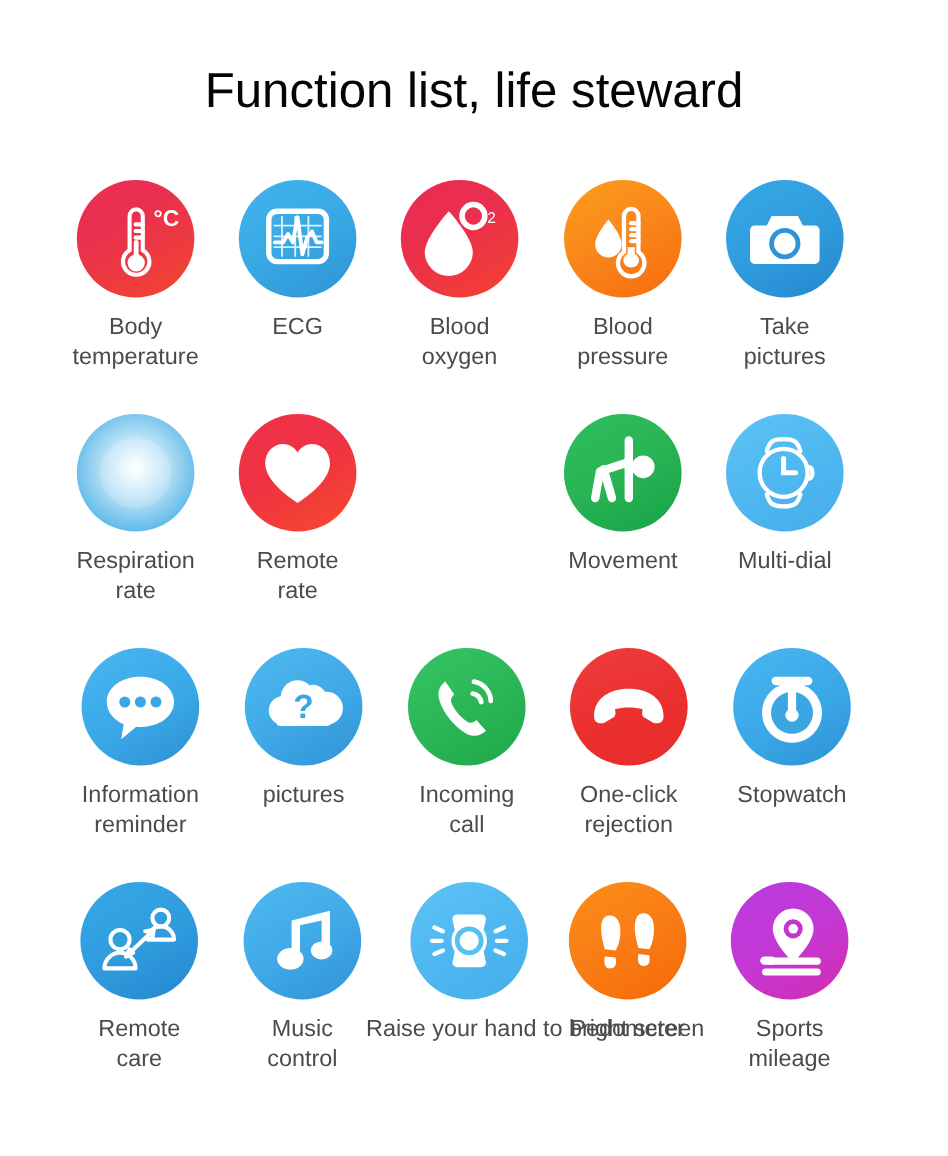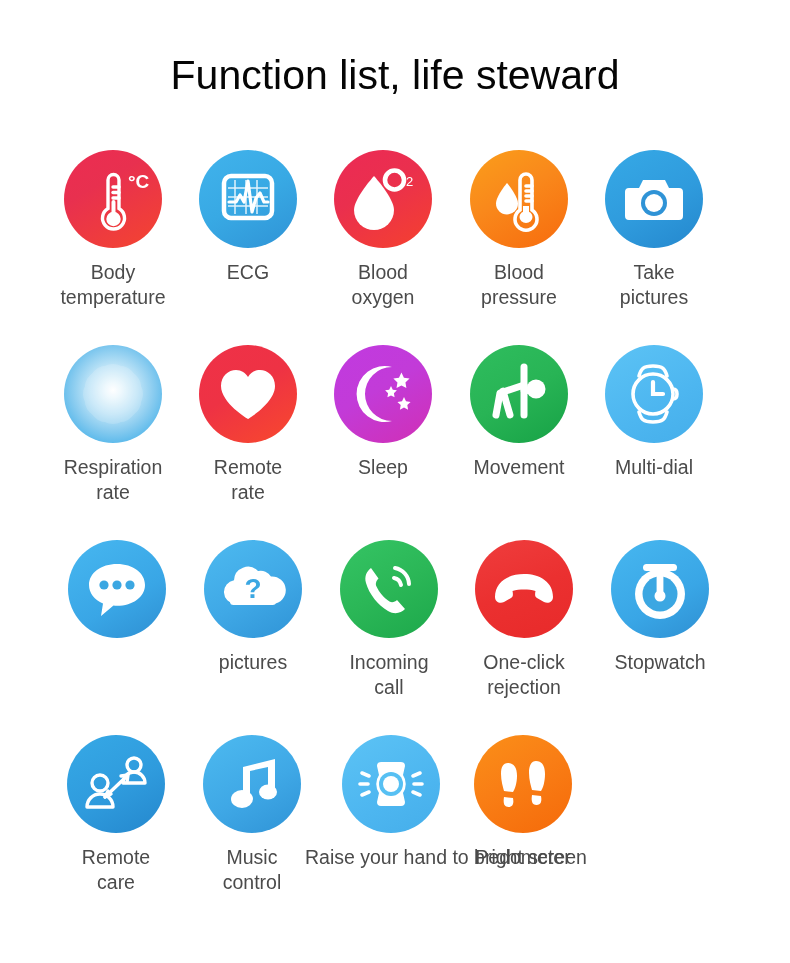--- a/index.html
+++ b/index.html
@@ -188,33 +188,20 @@
       <div class="cell" style="left:173px;">
         <div class="badge g-red3">
           <svg width="98" height="98" viewBox="0 0 98 98">
             <path d="M49 74 C49 74 22 58 22 41 C22 31 29.5 25 37 25 C42.5 25 46.5 28 49 32 C51.5 28 55.5 25 61 25 C68.5 25 76 31 76 41 C76 58 49 74 49 74 z" fill="#ffffff"></path>
           </svg>
         </div>
         <div class="label">Remote
 rate</div>
       </div>
 
-      <div class="cell" style="left:308px;">
-        <div class="badge g-purple">
-          <svg width="98" height="98" viewBox="0 0 98 98">
-            <path d="M58 22 A28 28 0 1 0 58 76 A22 22 0 1 1 58 22 z" fill="#ffffff"></path>
-            <g fill="#ffffff">
-              <path d="M68 28 l2.6 5.4 5.9 .8 -4.3 4.2 1 5.9 -5.2 -2.8 -5.2 2.8 1 -5.9 -4.3 -4.2 5.9 -.8 z" transform="scale(0.95) translate(3,1)"></path>
-              <path d="M57 41 l1.8 3.7 4.1 .6 -3 2.9 .7 4.1 -3.6 -1.9 -3.6 1.9 .7 -4.1 -3 -2.9 4.1 -.6 z"></path>
-              <path d="M70 52 l2 4.2 4.6 .7 -3.3 3.2 .8 4.6 -4.1 -2.2 -4.1 2.2 .8 -4.6 -3.3 -3.2 4.6 -.7 z"></path>
-            </g>
-          </svg>
-        </div>
-        <div class="label">Sleep</div>
-      </div>
 
       <div class="cell" style="left:444px;text-align:center;">
         <div class="badge g-green">
           <svg width="98" height="98" viewBox="0 0 98 98">
             <circle cx="66" cy="44" r="9.5" fill="#ffffff"></circle>
             <g fill="none" stroke="#ffffff" stroke-width="7" stroke-linecap="round" stroke-linejoin="round">
               <path d="M54 22 L54 70"></path>
               <path d="M54 40 L30 48 L26 70"></path>
               <path d="M33 46 L40 70"></path>
               <path d="M54 45 L64 46"></path>
@@ -246,20 +233,22 @@
         <div class="badge g-blue3">
           <svg width="98" height="98" viewBox="0 0 98 98">
             <path d="M49 24 C33 24 21 33 21 45 C21 53 26.5 60 35 63.5 L33 76 L45.5 65.6 C46.6 65.7 47.8 65.8 49 65.8 C65 65.8 77 56.8 77 45 C77 33 65 24 49 24 z" fill="#ffffff"></path>
             <g fill="#3ba7e2">
               <circle cx="36" cy="45" r="4.6"></circle>
               <circle cx="49" cy="45" r="4.6"></circle>
               <circle cx="62" cy="45" r="4.6"></circle>
             </g>
           </svg>
         </div>
+        <div class="label">Information
+reminder</div>
       </div>
 
       <div class="cell" style="left:178px;">
         <div class="badge g-blue2">
           <svg width="98" height="98" viewBox="0 0 98 98">
             <path d="M31 64 a12 12 0 0 1 -1 -23.8 A14 14 0 0 1 54 31 a12 12 0 0 1 13 5.5 A13 13 0 0 1 69 64 z" fill="#ffffff"></path>
             <rect x="26" y="58" width="46" height="7" rx="3.5" fill="#ffffff"></rect>
             <text x="49" y="58" text-anchor="middle" font-family="Liberation Sans, sans-serif" font-size="28" font-weight="bold" fill="#3ba7e2">?</text>
           </svg>
         </div>
@@ -363,16 +352,30 @@
               <path d="M34 28 C40 28 43 33 43 41 C43 48 41 54 39 57 L30 56 C29 52 27 46 27 39 C27 32 29 28 34 28 z"></path>
               <path d="M30 62 L39 63 C40 68 39 72 34.5 72 C30 72 29 68 30 62 z"></path>
               <path d="M62 26 C68 26 71 31 71 39 C71 47 69 53 67 56 L58 55 C57 51 55 45 55 38 C55 31 57 26 62 26 z"></path>
               <path d="M58 60 L67 61 C68 66 67 70 62.5 70 C58 70 57 66 58 60 z"></path>
             </g>
           </svg>
         </div>
         <div class="label">Pedometer</div>
       </div>
 
+      <div class="cell" style="left:583px;">
+        <div class="badge g-purple2">
+          <svg width="98" height="98" viewBox="0 0 98 98">
+            <path d="M52 22 a17 17 0 0 1 17 17 c0 12 -17 28 -17 28 S35 51 35 39 A17 17 0 0 1 52 22 z" fill="#ffffff"></path>
+            <circle cx="52" cy="39" r="8" fill="#c435cb"></circle>
+            <circle cx="52" cy="39" r="4" fill="#ffffff"></circle>
+            <path d="M28 62 h6 a3.5 3.5 0 0 1 0 7 h-6 a3.5 3.5 0 0 1 0 -7 z" fill="#ffffff"></path>
+            <rect x="30" y="63" width="45" height="6" rx="3" fill="#ffffff"></rect>
+            <rect x="26" y="72" width="49" height="6" rx="3" fill="#ffffff"></rect>
+          </svg>
+        </div>
+        <div class="label">Sports
+mileage</div>
+      </div>
     </div>
 
   </div>
 </div>
 
 </body></html>

